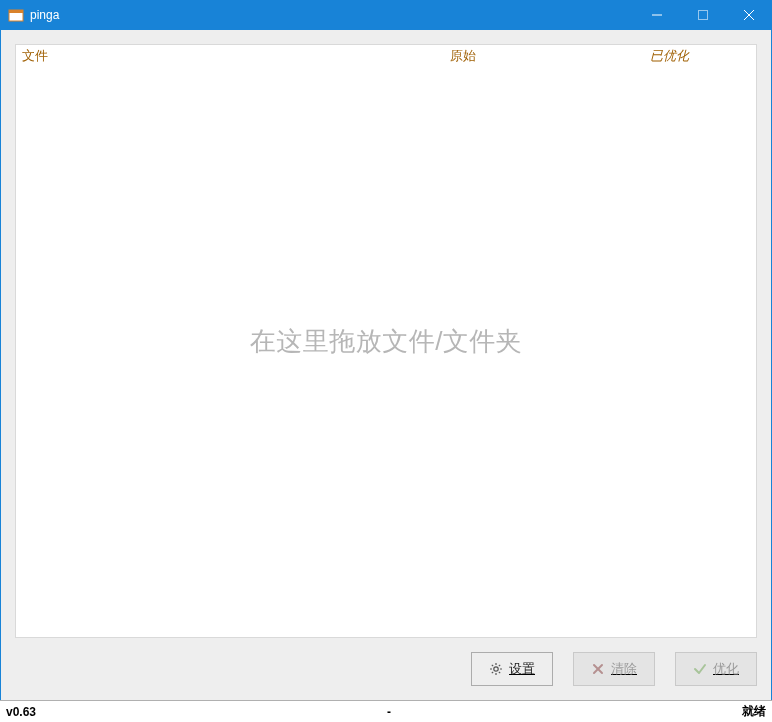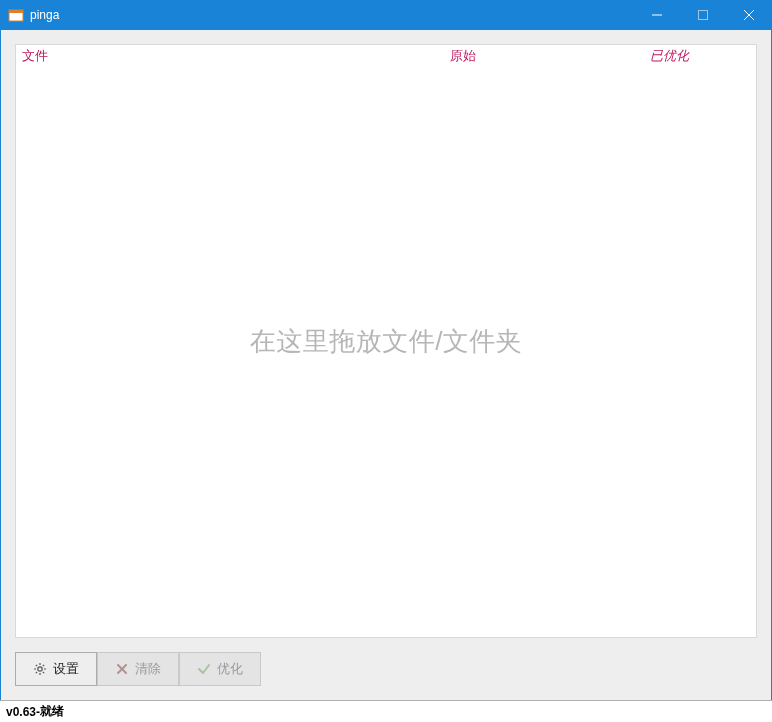--- a/index.html
+++ b/index.html
@@ -51,41 +51,42 @@
       border: 1px solid #d9d9d9;
       flex: 1;
       position: relative;
       display: flex;
       flex-direction: column;
     }
     .list-header {
       display: flex;
       padding: 2px 0 5px 4px;
       font-size: 13px;
-      color: #be185d;
+      color: #a16207;
     }
     .col-file { flex: 0 0 382px; padding-left: 2px;}
     .col-orig { flex: 0 0 200px; margin-left: 48px; }
     .col-opt  { flex: 1; font-style: italic; }
     .drop-hint {
       position: absolute;
       left: 0; right: 0;
       top: 50%; transform: translateY(-50%);
       text-align: center;
       font-size: 26px;
       color: #b6b6b6;
       letter-spacing: .5px;
       user-select: none;
     }
 
     .button-row {
       display: flex;
-      justify-content: flex-start;
-      gap: 0;
+      justify-content: flex-end;
+      gap: 20px;
       padding: 0 14px 14px 14px;
+      text-decoration: underline;
     }
     .btn {
       width: 82px; height: 34px;
       background: #eeeeee;
       border: 1px solid #acacac;
       display: flex; align-items: center; justify-content: center;
       gap: 6px;
       font-size: 13px;
       color: #222;
       cursor: pointer;
@@ -100,20 +101,21 @@
 
     .statusbar {
       height: 22px;
       background: #fff;
       border-top: 1px solid #b0b0b0;
       display: flex;
       align-items: center;
       padding: 0 6px;
       font-size: 12px;
       flex-shrink: 0;
+      justify-content: space-between;
     }
     .statusbar b { font-weight: bold; }
   </style>
 </head>
 <body>
 
 <div class="titlebar">
   <span class="app-icon">
     <svg viewBox="0 0 16 16" width="16" height="16">
       <rect x="1" y="3" width="14" height="11" fill="#fff" stroke="#d9822b" stroke-width="1"></rect>

